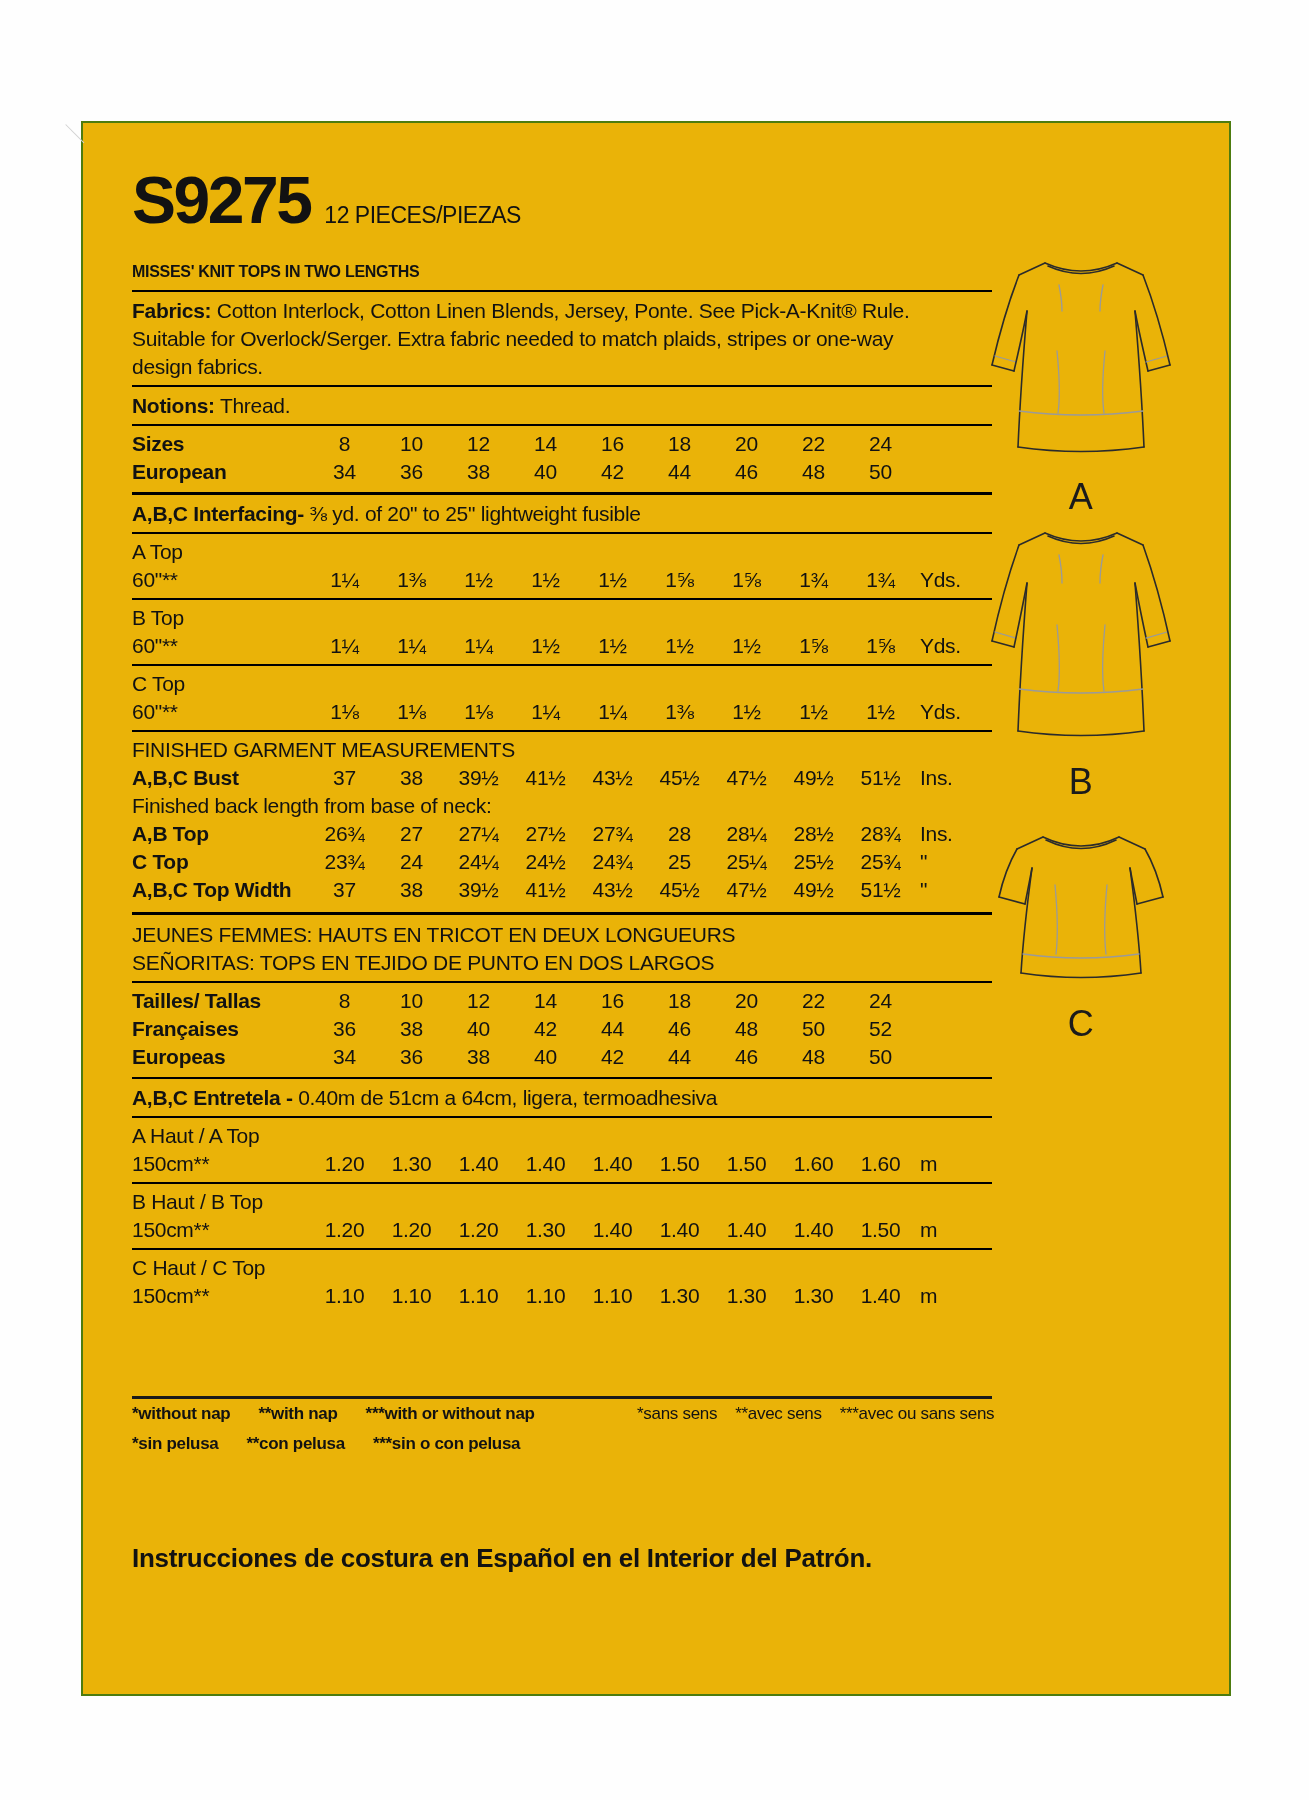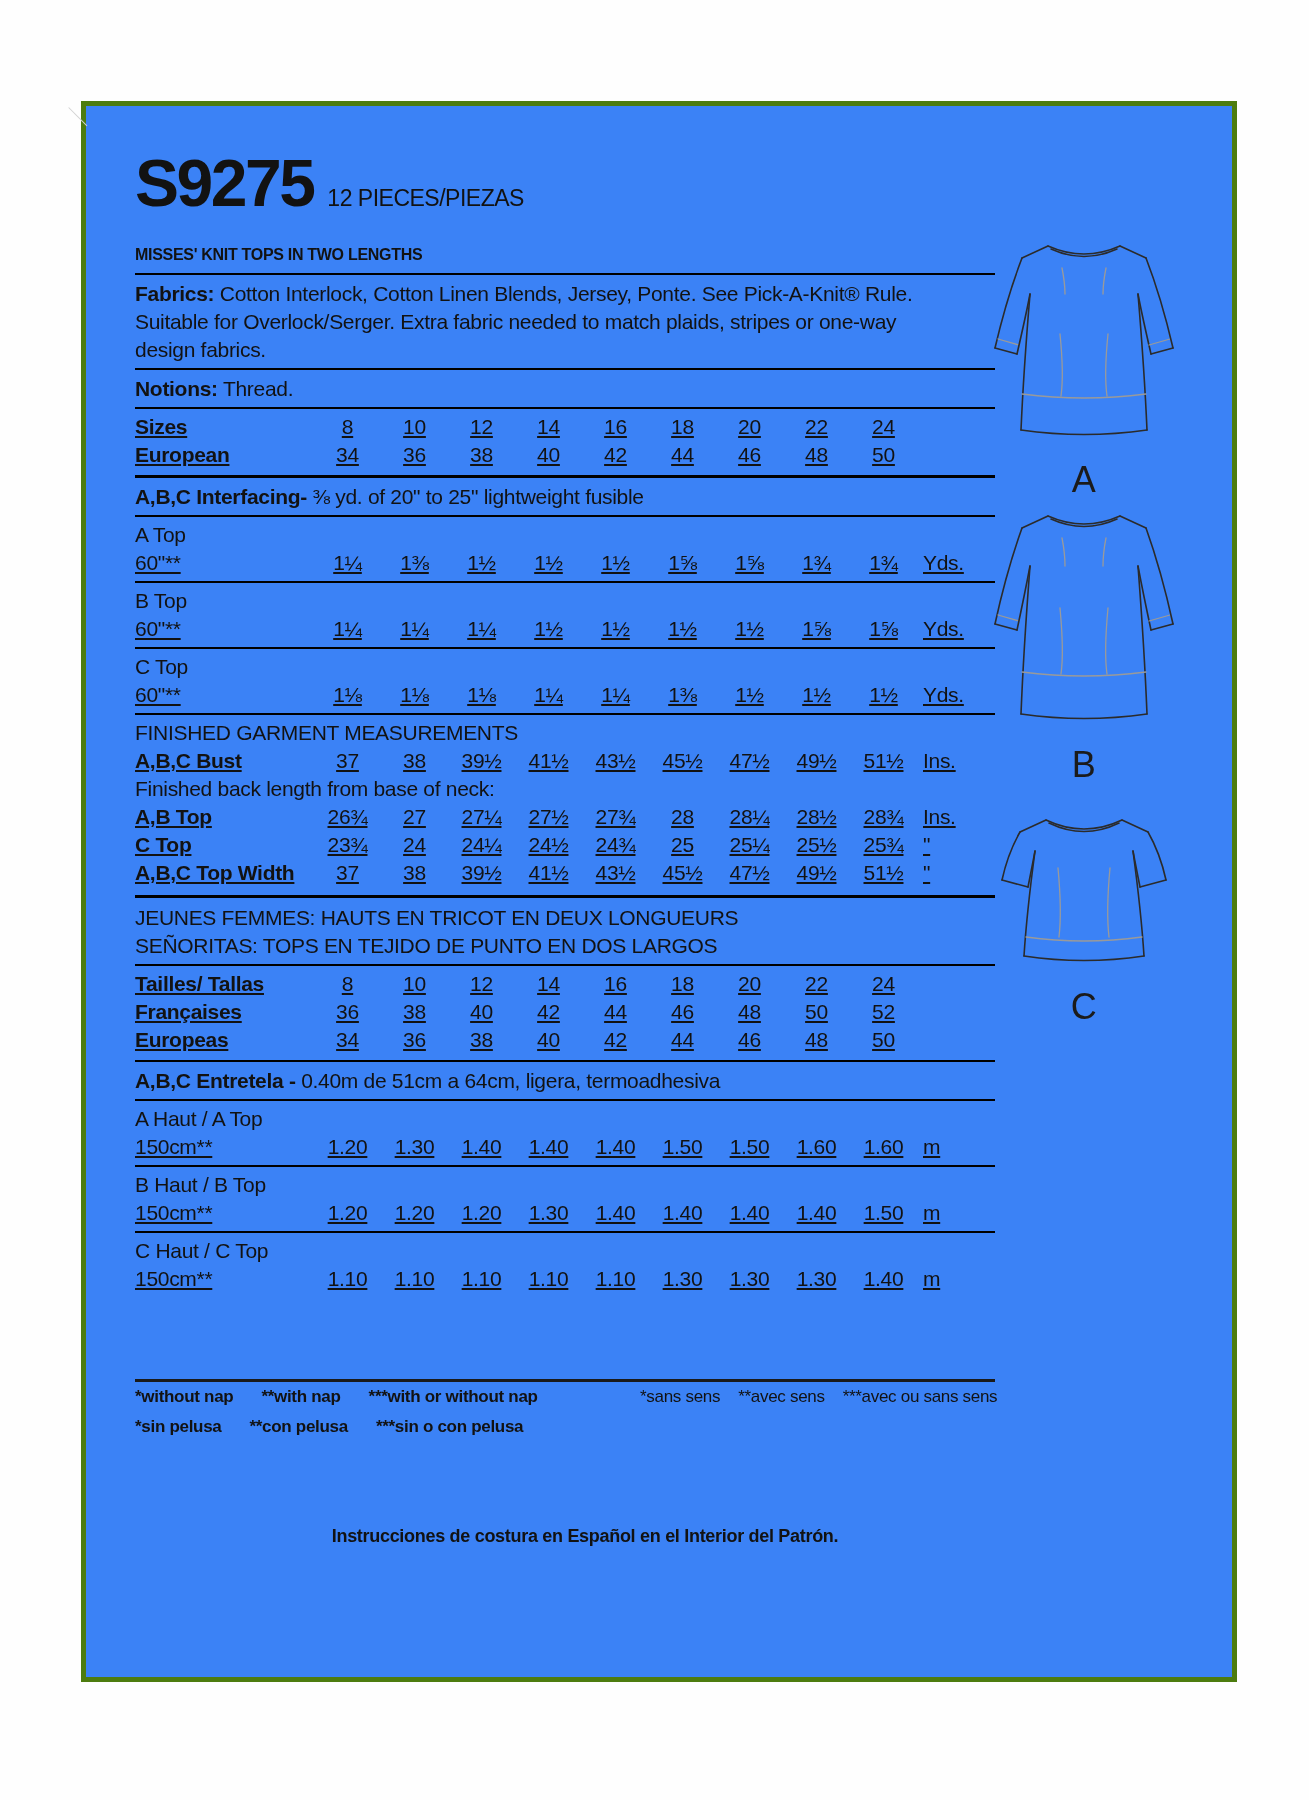--- a/index.html
+++ b/index.html
@@ -2,22 +2,22 @@
 <html><head>
 <meta charset="utf-8">
 <style>
   html,body{margin:0;padding:0;}
   body{
     width:1309px;height:1800px;position:relative;background:#fefefe;
     font-family:"Liberation Sans","DejaVu Sans",sans-serif;color:#121212;
     -webkit-font-smoothing:antialiased;
   }
   .card{
-    position:absolute;left:81px;top:101px;width:1146px;height:1571px;
-    background:#3b82f6;border:5px solid #4d7c0f;
+    position:absolute;left:81px;top:121px;width:1146px;height:1571px;
+    background:#eab308;border:2px solid #4d7c0f;
   }
   .dogear{
     position:absolute;left:-12px;top:-12px;width:26px;height:26px;
     border-bottom:1px solid #d2d2d2;transform:rotate(45deg);background:transparent;
   }
   .content{position:absolute;left:49px;top:0;width:990px;}
 
   
   .h1row{display:flex;align-items:baseline;margin-top:34px;}
   .pattern-number{font-size:66px;font-weight:bold;letter-spacing:-2.5px;line-height:86px;}
@@ -26,35 +26,35 @@
 
   .rule{border-top:2px solid #000;width:860px;margin-top:4px;}
   .rule-heavy{border-top:3px solid #000;width:860px;margin-top:6px;}
   .rule-foot{border-top:3px solid #1a1a1a;width:860px;}
 
   .para{font-size:21px;line-height:28px;letter-spacing:-0.3px;width:985px;margin-top:5px;}
   .para .line{height:28px;}
   b.lead{font-weight:bold;}
 
   
-  .trow{display:flex;height:28px;line-height:28px;font-size:21px;letter-spacing:-0.3px;margin-top:0;text-decoration:underline;}
+  .trow{display:flex;height:28px;line-height:28px;font-size:21px;letter-spacing:-0.3px;margin-top:0;}
   .trow .lbl{width:179px;font-weight:bold;flex:0 0 179px;white-space:nowrap;}
   .trow .lbl.reg{font-weight:normal;}
   .trow .cells{display:flex;flex:0 0 603px;}
   .trow .cells span{width:67px;text-align:center;display:inline-block;}
   .trow .unit{width:78px;padding-left:6px;}
   .sect-head{font-size:21px;font-weight:normal;letter-spacing:-0.3px;height:28px;line-height:28px;margin-top:4px;}
   .mt4{margin-top:4px;}.mt6{margin-top:6px;}.mt8{margin-top:8px;}
 
   
   .footblock{margin-top:86px;}
   .fnrow{position:relative;font-size:17px;letter-spacing:-0.3px;height:30px;line-height:30px;}
   .fnrow .grp{display:inline-flex;gap:28px;font-weight:bold;}
   .fnrow .grp-right{position:absolute;left:505px;top:0;display:inline-flex;gap:18px;}
-  .bottom-note{width:900px;text-align:center;font-size:18px;font-weight:bold;letter-spacing:-0.3px;margin-top:84px;}
+  .bottom-note{width:900px;text-align:left;font-size:26px;font-weight:bold;letter-spacing:-0.3px;margin-top:84px;}
 
   
   .views{position:absolute;left:888px;top:0;width:230px;}
   .fig{position:absolute;left:0;width:220px;text-align:center;}
   .fig-a{top:128px;}
   .fig-b{top:398px;}
   .fig-c{top:700px;}
   .fig svg{display:block;margin:0 auto;}
   .fig .viewlabel{font-size:36px;line-height:38px;letter-spacing:0.5px;color:#1b1b1b;margin-top:2px;font-weight:400;}
   .sketch path{fill:none;stroke:#2b2b2b;stroke-width:1.6;stroke-linecap:round;}

